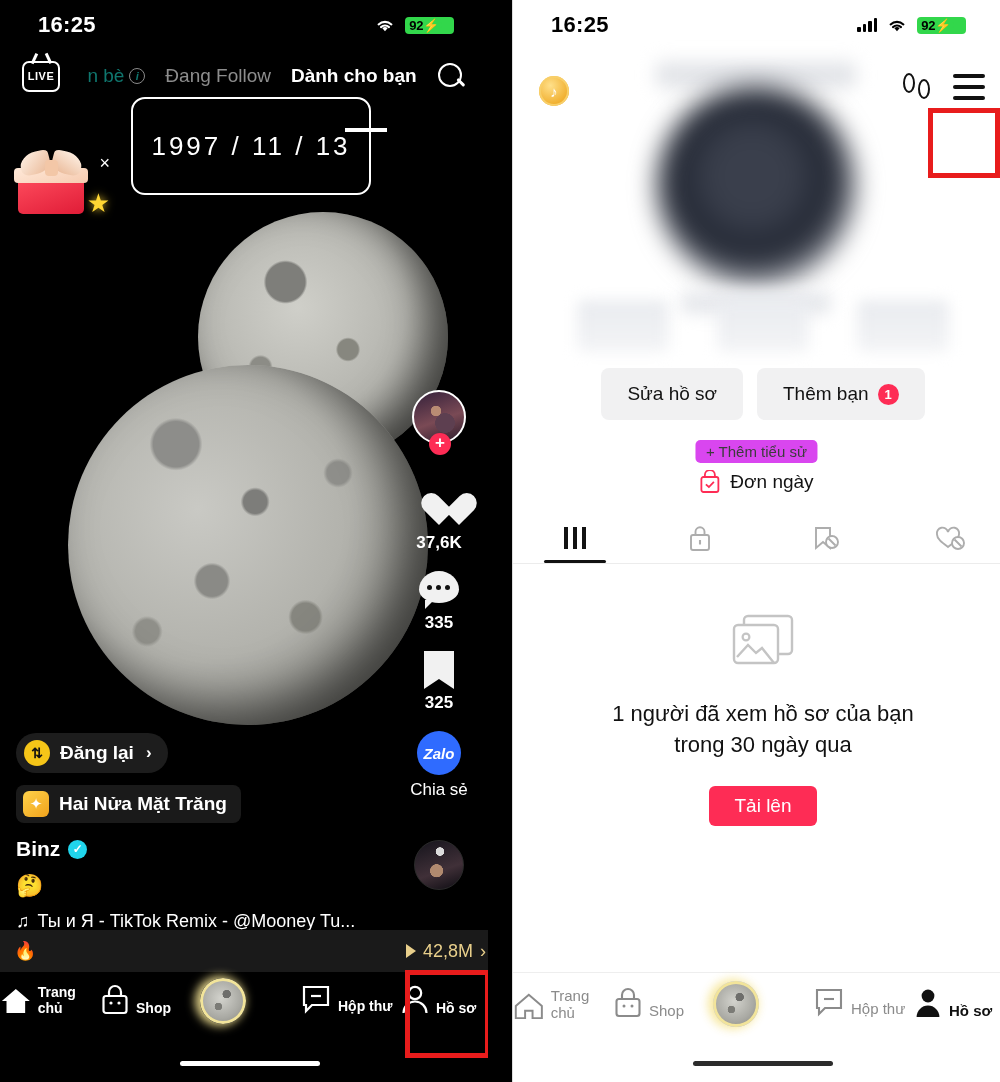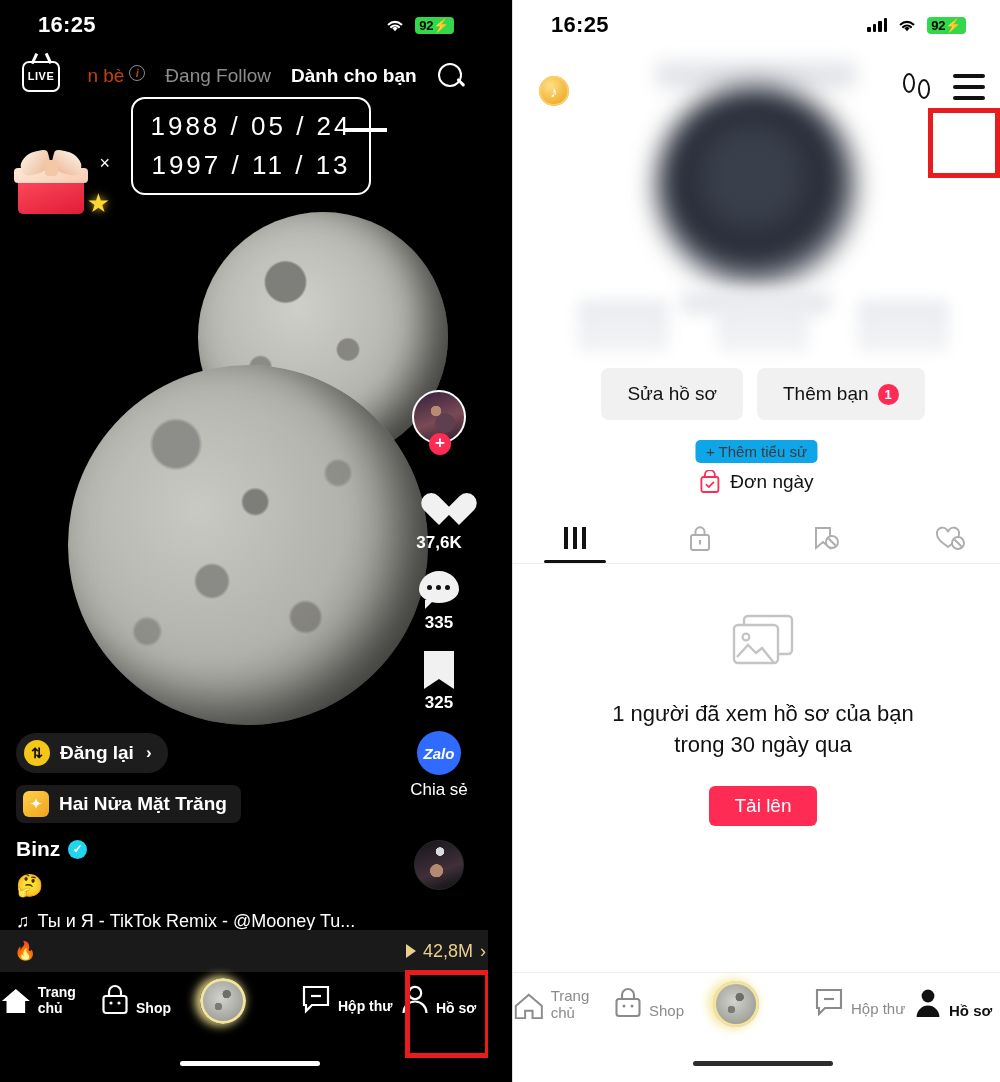--- a/index.html
+++ b/index.html
@@ -22,21 +22,21 @@
   }
   .sb-time { font-size:22px; font-weight:bold; letter-spacing:.3px; }
   .phone-left .sb-time { color:#fff; }
   .sb-right { display:flex; align-items:center; gap:9px; }
   .sig { display:flex; align-items:flex-end; gap:2px; height:14px; }
   .sig i { width:3.5px; background:currentColor; border-radius:1px; display:block;}
   .sig i:nth-child(1){height:5px}.sig i:nth-child(2){height:8px}
   .sig i:nth-child(3){height:11px}.sig i:nth-child(4){height:14px}
   .batt {
     background:#32d74b; color:#000; font-size:13px; font-weight:bold;
-    border-radius:4px; padding:1px 2px 1px 4px; display:flex;
+    border-radius:4px; padding:1px 12px 1px 4px; display:flex;
     align-items:center; letter-spacing:-.3px;
   }
   .batt .cap { width:2px;height:6px;background:#32d74b;border-radius:0 2px 2px 0;
                margin-left:1px; }
 
   
   .feed-nav {
     position:relative; display:flex; align-items:center; height:52px;
     padding:0 22px; color:#fff;
   }
@@ -46,21 +46,21 @@
     font-size:11px;font-weight:bold;letter-spacing:.5px;position:relative;
   }
   .live-icon:before,.live-icon:after{
     content:"";position:absolute;top:-10px;width:2.5px;height:11px;background:#fff;
   }
   .live-icon:before{left:9px;transform:rotate(25deg);}
   .live-icon:after{right:9px;transform:rotate(-25deg);}
   .nav-tabs { display:flex; align-items:center; gap:20px; margin-left:8px; flex:1;
               justify-content:center; }
   .nav-tab { font-size:19px; color:#8d8d8d; white-space:nowrap; }
-  .nav-tab.friends { display:flex; align-items:flex-start; gap:5px; color:#c2410c; }
+  .nav-tab.friends { display:flex; align-items:center; gap:5px; color:#0f766e; }
   .info-circ{ width:16px;height:16px;border:1.6px solid #8a8a8a;border-radius:50%;
     font-size:11px;display:inline-flex;align-items:center;justify-content:center;
     font-style:italic;font-weight:bold;}
   .nav-tab.active { color:#fff; font-weight:bold; font-size:19px; }
   .search-ico { width:30px;height:30px;position:relative;flex:0 0 auto; }
   .search-ico:before{content:"";position:absolute;left:2px;top:2px;width:20px;height:20px;
     border:2.5px solid #fff;border-radius:50%;}
   .search-ico:after{content:"";position:absolute;left:20px;top:20px;width:10px;height:2.5px;
     background:#fff;transform:rotate(45deg);border-radius:2px;}
 
@@ -280,21 +280,21 @@
   .actions{ position:absolute;left:0;top:368px;width:500px;display:flex;
     justify-content:center;gap:14px; }
   .abtn{ background:#f1f1f2;border-radius:8px;height:52px;
     display:flex;align-items:center;justify-content:center;gap:9px;
     font-size:19px;color:#121212;padding:0 26px; }
   .abtn.w1{ min-width:140px; }
   .badge{ background:#fe2c55;color:#fff;font-size:13px;font-weight:bold;
     width:21px;height:21px;border-radius:50%;display:flex;align-items:center;
     justify-content:center; }
   .addbio{ position:absolute;left:50%;transform:translateX(-50%);top:440px;
-    background:#0ea5e9;border-radius:5px;padding:3px 10px;font-size:15px;
+    background:#d946ef;border-radius:5px;padding:3px 10px;font-size:15px;
     color:#3c3c3c; }
   .orders{ position:absolute;left:50%;transform:translateX(-50%);top:470px;
     display:flex;align-items:center;gap:9px;font-size:19px;color:#121212; }
   .bagico{ width:22px;height:24px;position:relative; }
 
   .tabs{ position:absolute;left:0;top:512px;width:500px;height:52px;
     display:flex;border-bottom:1px solid #ececec; }
   .ptab{ flex:1;display:flex;align-items:center;justify-content:center;
     position:relative; }
   .ptab .bar{ position:absolute;bottom:0;left:50%;transform:translateX(-50%);
@@ -351,21 +351,20 @@
           <span>n bè</span>
           <span class="info-circ">i</span>
         </div>
         <div class="nav-tab">Đang Follow</div>
         <div class="nav-tab active">Dành cho bạn</div>
       </div>
       <div class="search-ico"></div>
     </div>
 
     <div class="date-box">
-      <div>1988 / 05 / 24</div>
       <div>1997 / 11 / 13</div>
     </div>
     <div class="date-tail"></div>
 
     <div class="gift">
       <div class="gift-box">
         <div class="gb-body"></div>
           <div class="gb-lid"></div>
         <div class="bow-l"></div>
           <div class="bow-r"></div>

